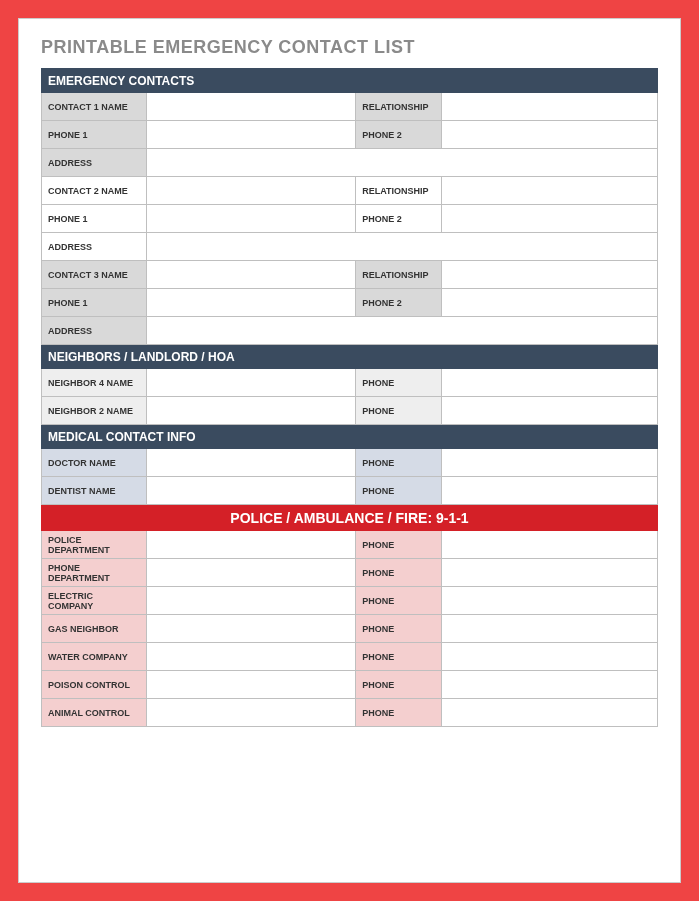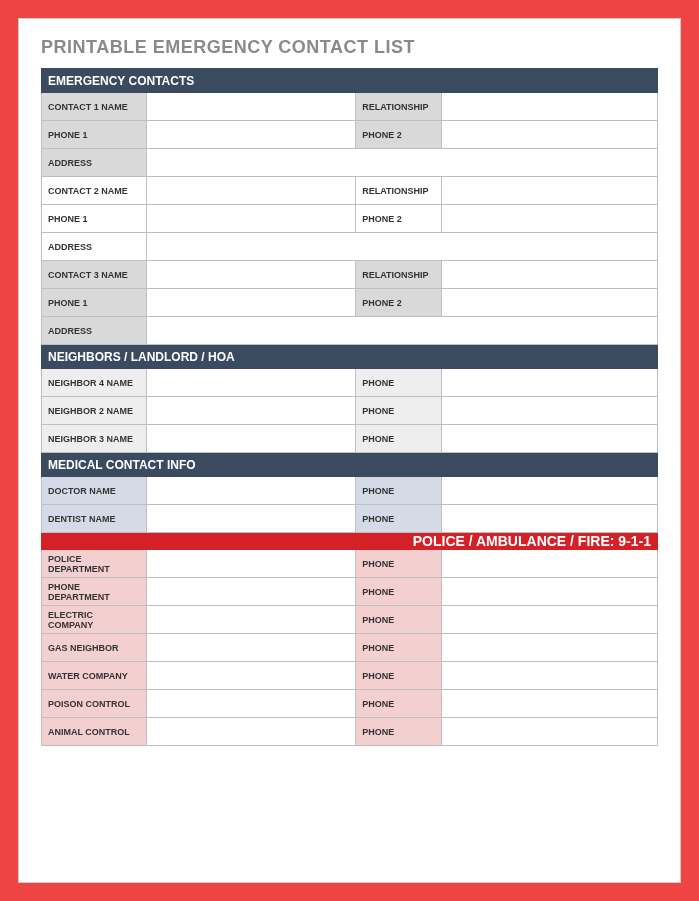--- a/index.html
+++ b/index.html
@@ -49,24 +49,24 @@
     background: #3a4b5f;
     color: #fff;
     font-size: 12px;
     height: 24px;
     border: 1px solid #3a4b5f;
     margin-top: 8px;
   }
   tr.section-hdr-red td {
     background: #d42027;
     color: #fff;
-    text-align: right;
+    text-align: center;
     font-size: 14px;
     font-weight: bold;
-    height: 17px;
+    height: 26px;
     border: 1px solid #d42027;
   }
   td.lbl-gray  { background: #d9d9d9; }
   td.lbl-white { background: #ffffff; }
   td.lbl-gray2 { background: #eeeeee; }
   td.lbl-blue  { background: #d5dbe6; margin-left: 28px; }
   td.lbl-pink  { background: #f4cfcf; margin-left: 29px; }
   td.val       { background: #ffffff; font-weight: normal; }
   
   col.c-lbl1 { width: 17%; }
@@ -153,26 +153,20 @@
         <td class="val"></td>
         <td class="lbl-gray2">PHONE</td>
         <td class="val"></td>
       </tr>
       <tr>
         <td class="lbl-gray2">NEIGHBOR 2 NAME</td>
         <td class="val"></td>
         <td class="lbl-gray2">PHONE</td>
         <td class="val"></td>
       </tr>
-      <tr>
-        <td class="lbl-gray2">NEIGHBOR 3 NAME</td>
-        <td class="val"></td>
-        <td class="lbl-gray2">PHONE</td>
-        <td class="val"></td>
-      </tr>
 
       <tr class="section-hdr">
         <td colspan="4">MEDICAL CONTACT INFO</td>
       </tr>
       <tr>
         <td class="lbl-blue">DOCTOR NAME</td>
         <td class="val"></td>
         <td class="lbl-blue">PHONE</td>
         <td class="val"></td>
       </tr>

